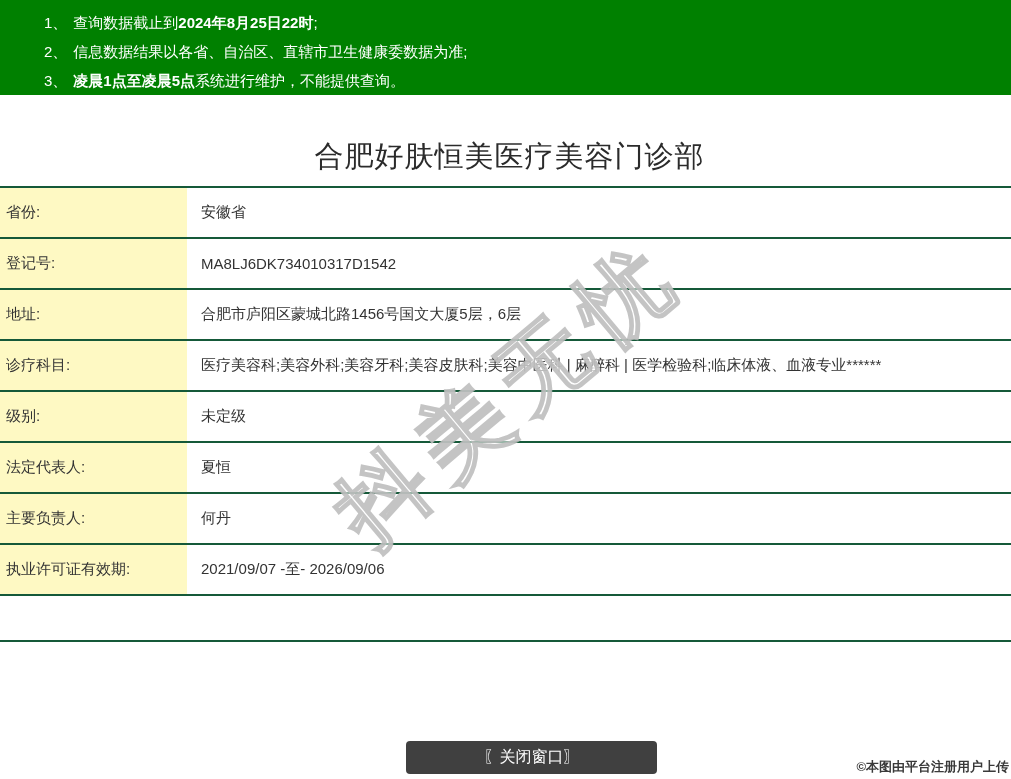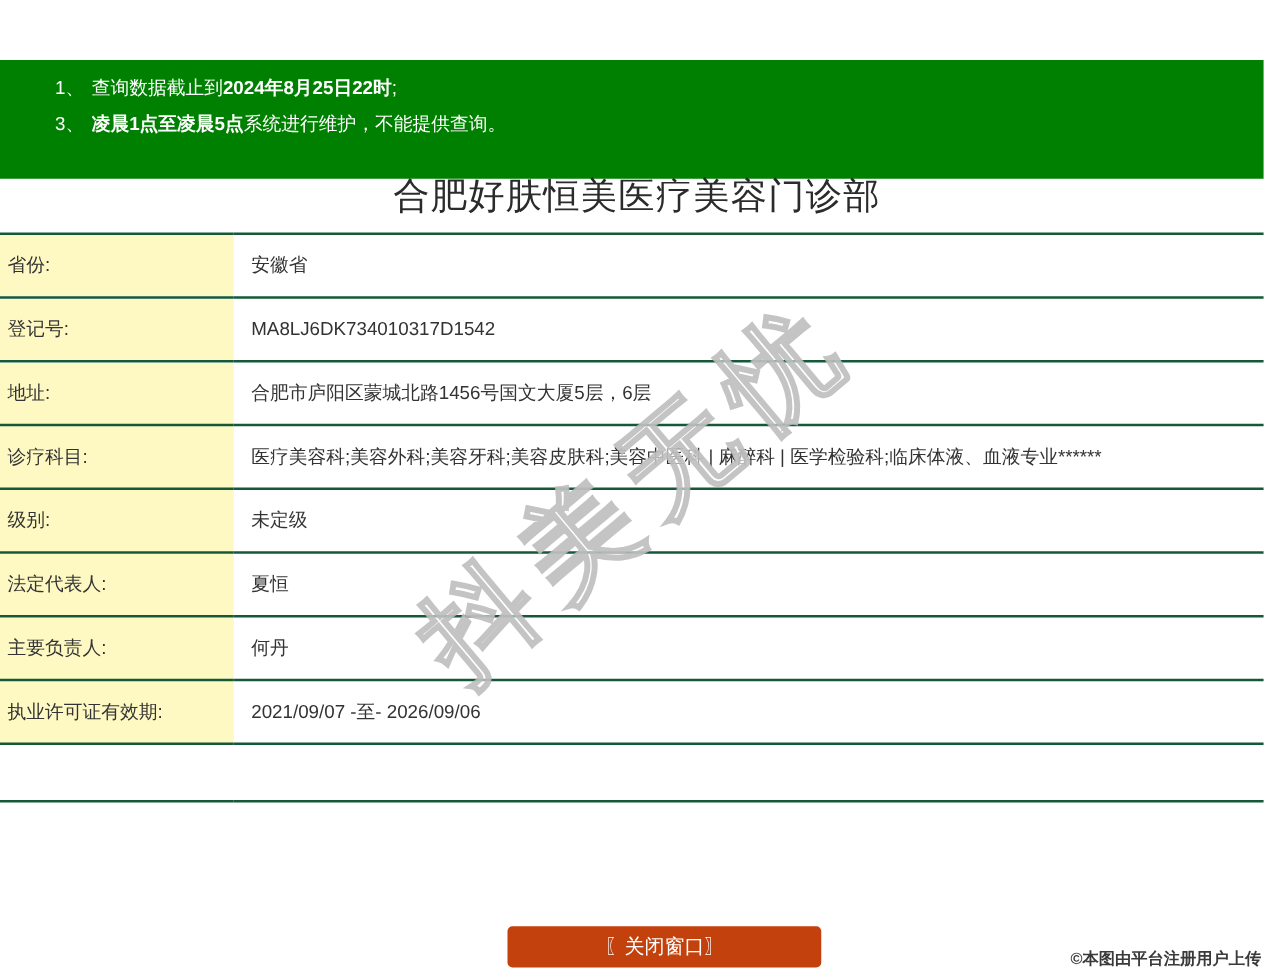--- a/index.html
+++ b/index.html
@@ -13,21 +13,20 @@
   }
 
   
   .notice {
     position: absolute; top: 0; left: 0;
     width: 1011px; height: 95px;
     background: #008000;
     box-sizing: border-box;
     padding: 8px 0 0 44px;
     color: #ffffff;
-    margin-top: 48px;
   }
   .notice-line {
     font-size: 15px;
     line-height: 29px;
     white-space: nowrap;
   }
   .notice-line .num { margin-right: 6px; }
   .notice-line .bold { font-weight: bold; }
 
   
@@ -83,21 +82,21 @@
     -webkit-text-stroke: 2px rgba(186,186,186,0.85);
     pointer-events: none;
     z-index: 5;
   }
 
   
   .close-button {
     position: absolute;
     left: 406px; top: 741px;
     width: 251px; height: 33px;
-    background: #c2410c;
+    background: #404040;
     border: none;
     border-radius: 4px;
     color: #ffffff;
     font-size: 16px;
     font-family: "Liberation Sans", "DejaVu Sans", sans-serif;
     cursor: pointer;
     z-index: 6;
   }
 
   
@@ -112,20 +111,23 @@
       -1px  1px 0 #fff, 1px  1px 0 #fff;
     z-index: 7;
   }
 </style>
 </head>
 <body>
 
 <div class="notice">
   <div class="notice-line">
     <span class="num">1、</span><span>查询数据截止到</span><span class="bold">2024年8月25日22时</span><span>;</span>
+  </div>
+  <div class="notice-line">
+    <span class="num">2、</span><span>信息数据结果以各省、自治区、直辖市卫生健康委数据为准;</span><span class="bold"></span><span></span>
   </div>
   <div class="notice-line">
     <span class="num">3、</span><span></span><span class="bold">凌晨1点至凌晨5点</span><span>系统进行维护，不能提供查询。</span>
   </div>
 </div>
 
 <h1 class="page-title">合肥好肤恒美医疗美容门诊部</h1>
 
 <table class="detail">
   <tbody>

